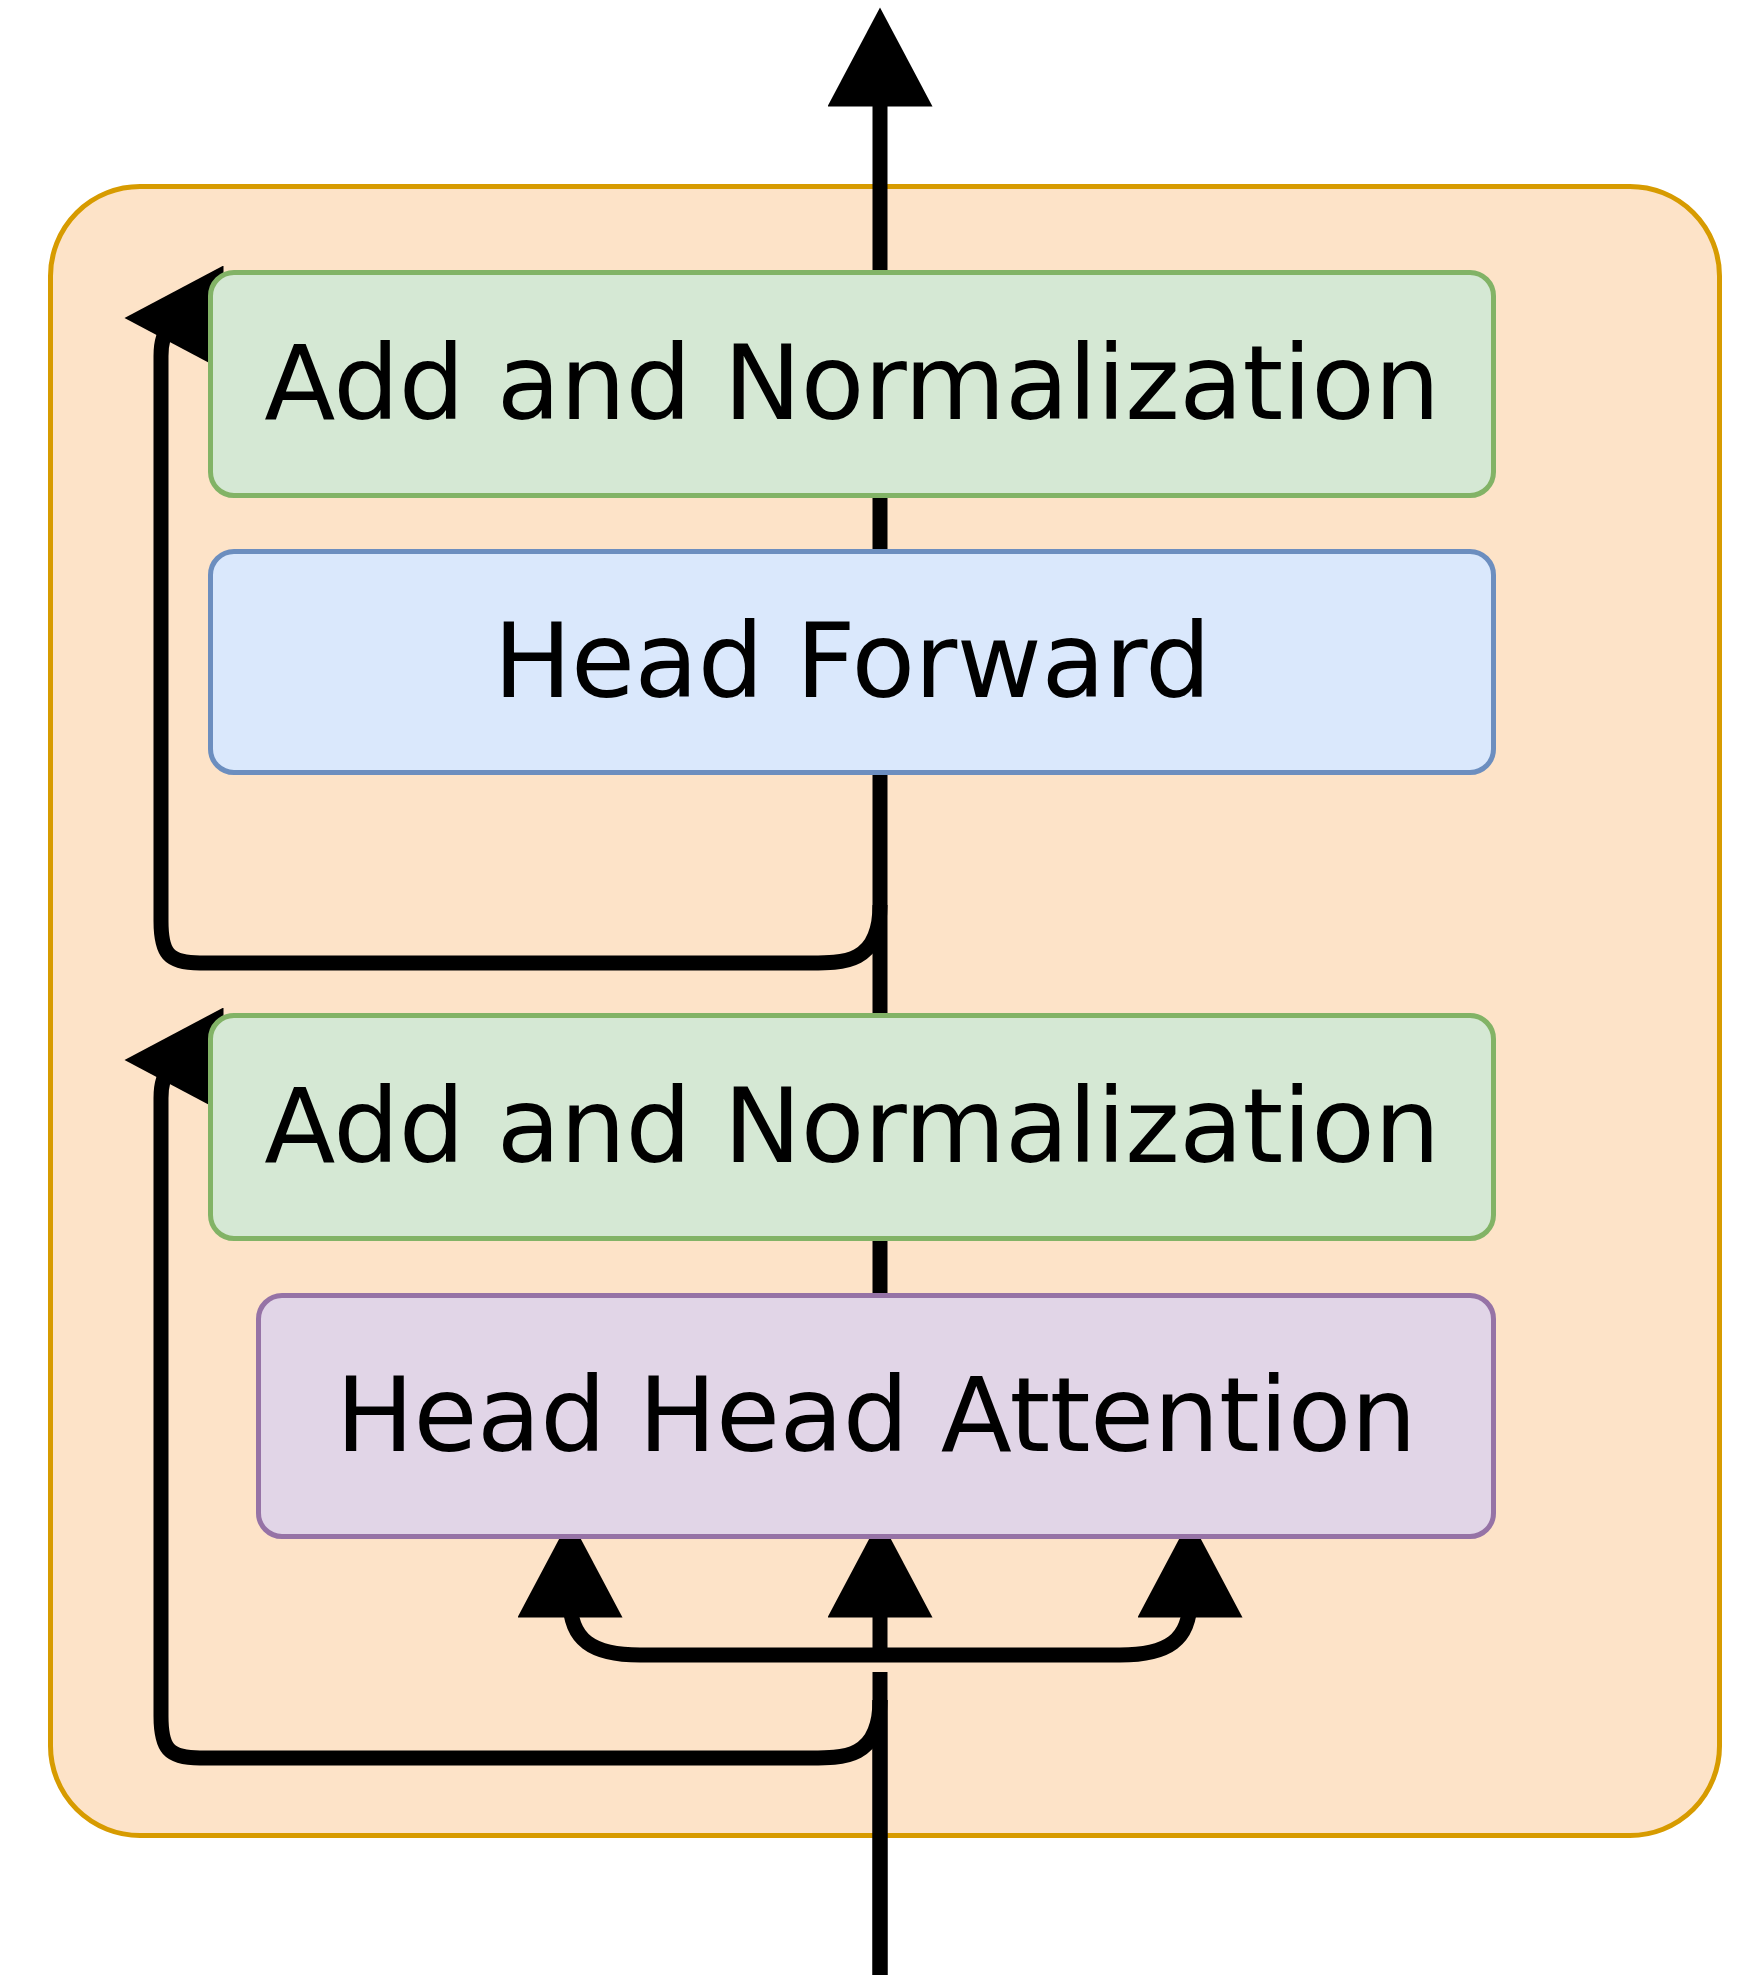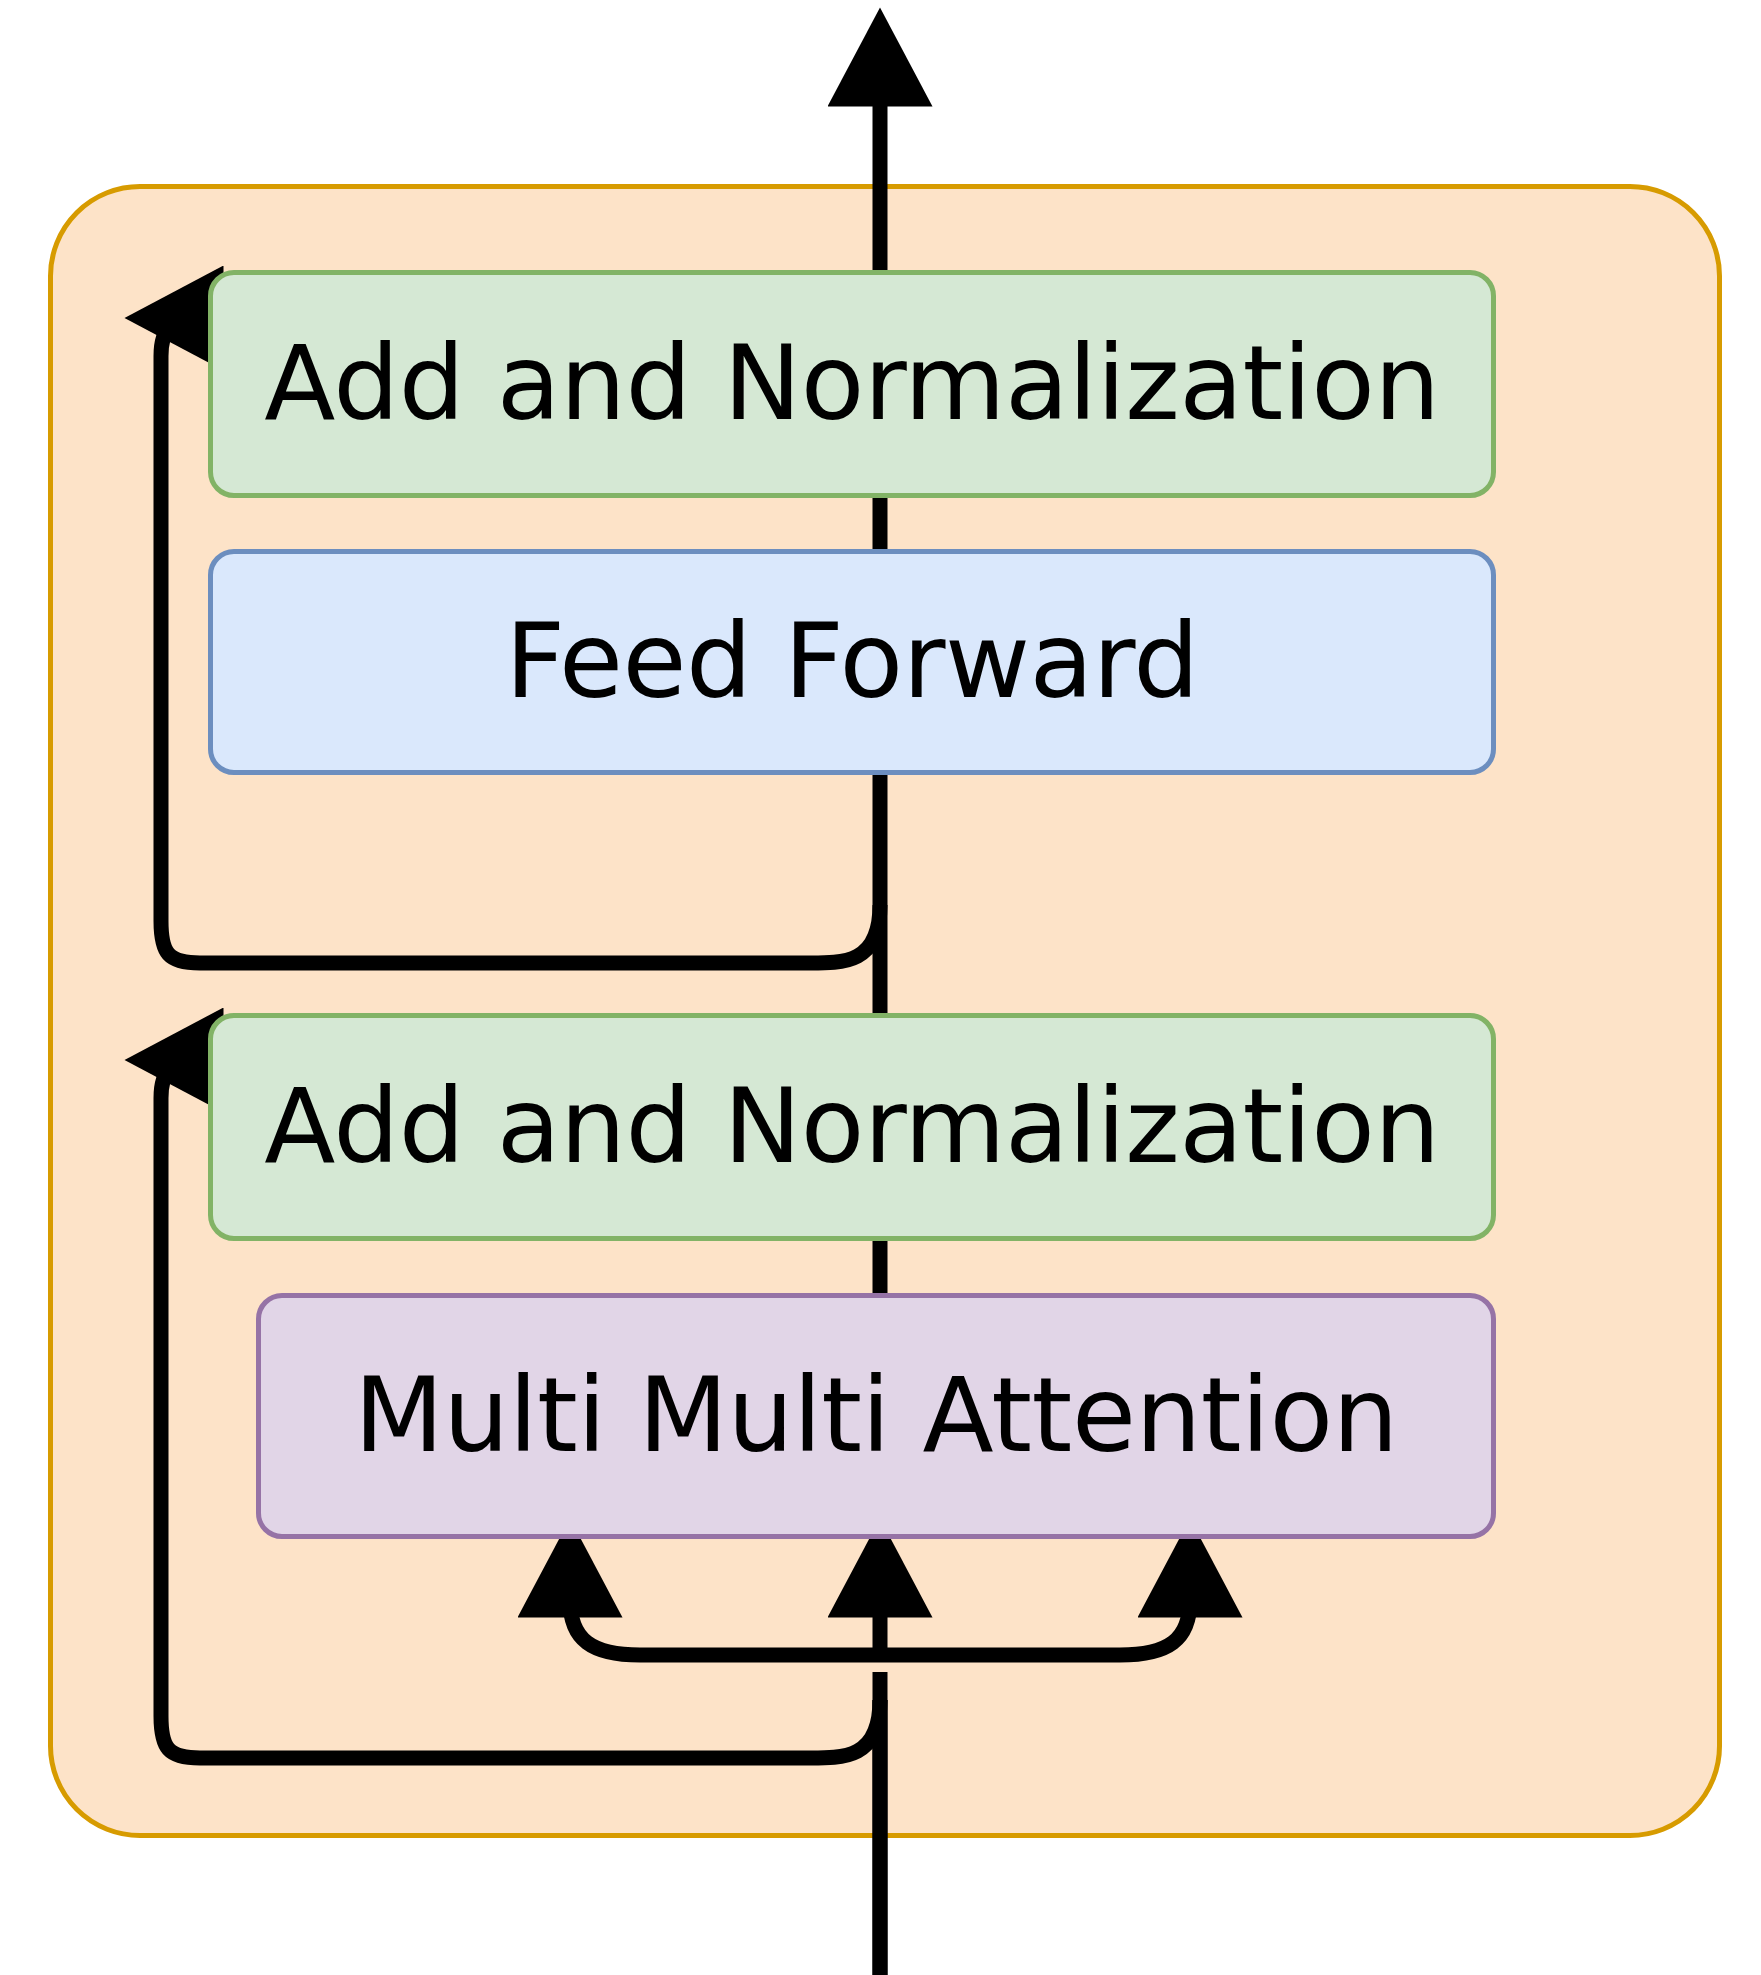--- a/index.html
+++ b/index.html
@@ -114,24 +114,24 @@
       <path d="M880,270 L880,75" marker-end="url(#ah)"></path>
 
     </g>
   </svg>
 
   <div class="node blk blk-green" id="addnorm-2">
     <span>Add and Normalization</span>
   </div>
 
   <div class="node blk blk-blue" id="feedforward">
-    <span>Feed Forward</span>
+    <span>Head Forward</span>
   </div>
 
   <div class="node blk blk-green" id="addnorm-1">
     <span>Add and Normalization</span>
   </div>
 
   <div class="node blk blk-purple" id="multihead">
-    <span>Multi Multi Attention</span>
+    <span>Head Head Attention</span>
   </div>
 
 </div>
 
 </body></html>

